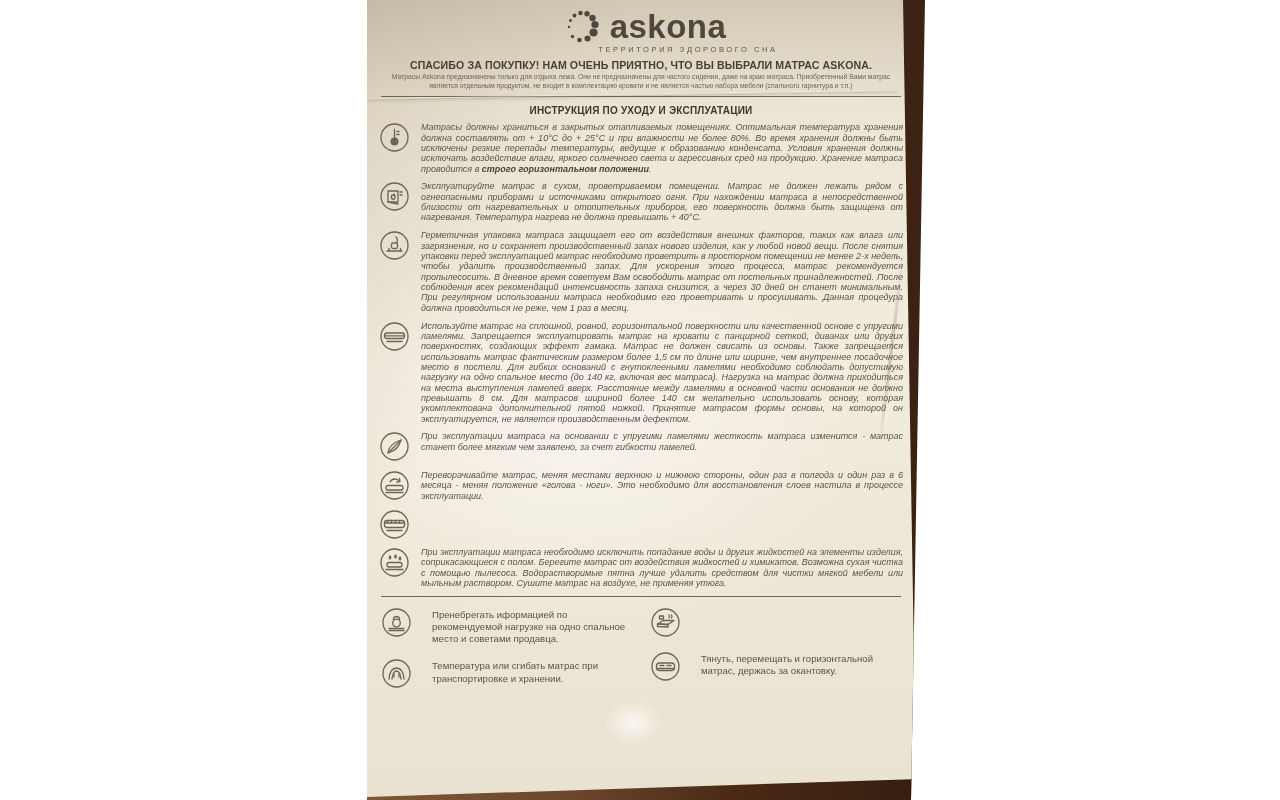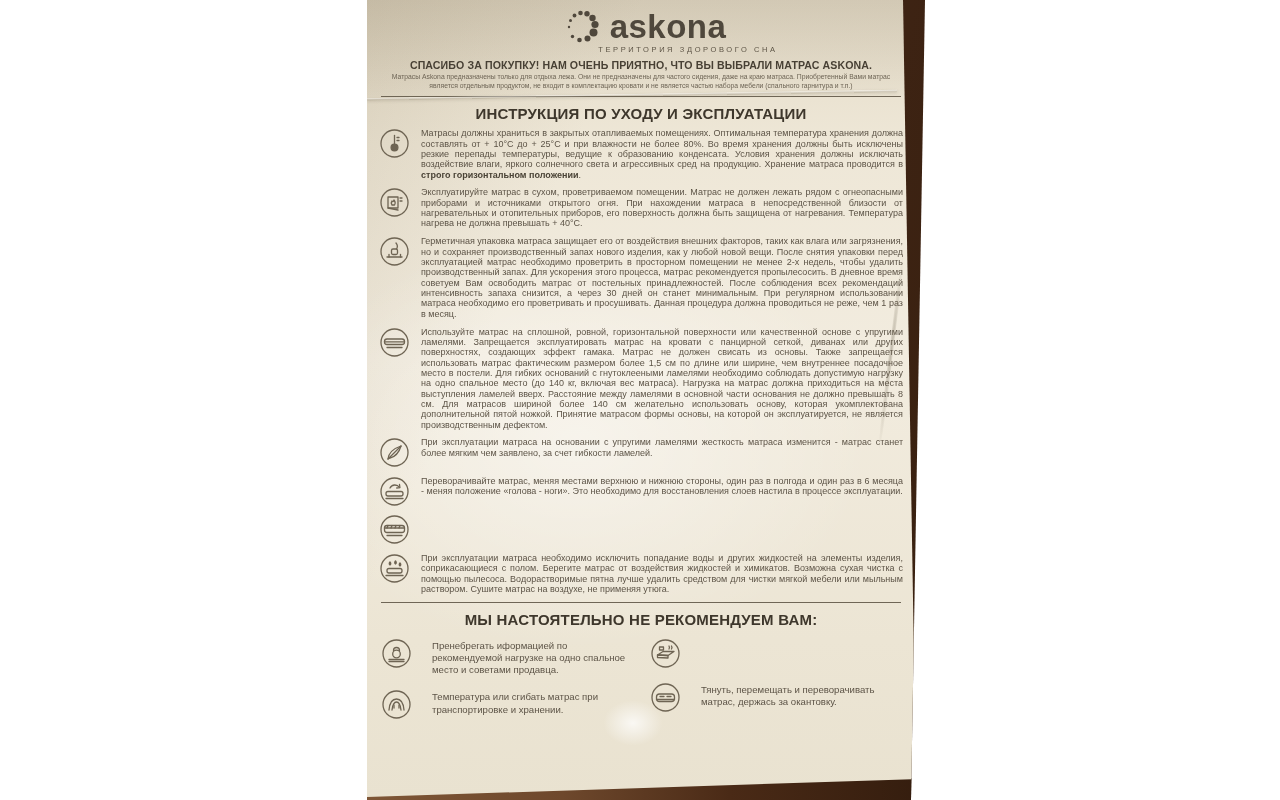--- a/index.html
+++ b/index.html
@@ -35,25 +35,25 @@
   
   .logo-row { display:flex; justify-content:center; align-items:center; gap:8px; margin-left:6px; }
   .logo-dots { width:40px; height:40px; }
   .logo-word { font-size:33px; font-weight:700; letter-spacing:0.5px; color:#4a4339; line-height:34px; }
   .tagline { text-align:center; font-size:7.5px; letter-spacing:2.6px; color:#5a5244; margin:-2px 0 5px 94px; }
   .thanks { text-align:center; font-size:10.6px; font-weight:700; color:#443d32; letter-spacing:0.1px; }
   .disclaimer { text-align:center; font-size:6.8px; line-height:8.6px; color:#6d6455; margin:2px auto 0; width:506px; }
   .rule { border:none; border-top:1.5px solid #6f6656; margin:6px 2px 0 2px; }
 
   
-  .sec-title { text-align:center; font-size:15px; font-weight:700; color:#3e372c; margin:8px 0 6px 0; letter-spacing:0.2px; }
+  .sec-title { text-align:center; font-size:10px; font-weight:700; color:#3e372c; margin:8px 0 6px 0; letter-spacing:0.2px; }
   .care-row { display:flex; gap:11px; margin-bottom:7.5px; align-items:flex-start; }
   .icn { flex:0 0 31px; width:31px; height:31px; }
   .icn svg { width:31px; height:31px; stroke:#6e6453; fill:none; stroke-width:1.3; stroke-linecap:round; stroke-linejoin:round; }
-  .care-text { font-size:9px; line-height:10.35px; text-align:justify; color:#5c5346; }
+  .care-text { font-size:9px; line-height:10.35px; text-align:justify; color:#5c5346;font-style:italic; }
   .care-text .bld { font-weight:700; color:#4a4336; }
 
   
   .avoid-grid { display:flex; gap:18px; margin-top:10px; padding:0 2px; }
   .avoid-col { flex:1; display:flex; flex-direction:column; gap:13px; }
   .avoid-row { display:flex; gap:20px; align-items:flex-start; }
   .avoid-text { font-size:9.6px; line-height:12.2px; color:#5c5346; padding-top:2px; }
 </style>
 </head>
 <body>
@@ -190,21 +190,20 @@
               <path d="M21 10 q1.5 2 0 3 q-1.5-1 0-3z" fill="#6e6453"></path>
               <rect x="8" y="15.5" width="15" height="4.5" rx="2"></rect>
               <line x1="7" y1="22.5" x2="24" y2="22.5"></line>
             </svg>
         </span>
         <p class="care-text"><span>При эксплуатации матраса необходимо исключить попадание воды и других жидкостей на элементы изделия, соприкасающиеся с полом. Берегите матрас от воздействия жидкостей и химикатов. Возможна сухая чистка с помощью пылесоса. Водорастворимые пятна лучше удалить средством для чистки мягкой мебели или мыльным раствором. Сушите матрас на воздухе, не применяя утюга.</span></p>
       </div>
 
       <hr class="rule">
 
-      <div class="sec-title">МЫ НАСТОЯТЕЛЬНО НЕ РЕКОМЕНДУЕМ ВАМ:</div>
 
       <div class="avoid-grid">
         <div class="avoid-col">
 
           <div class="avoid-row">
             <span class="icn">
               <svg viewBox="0 0 31 31">
                   <circle cx="15.5" cy="15.5" r="13.5"></circle>
                   <path d="M12.5 12.5 a3 3 0 0 1 6 0"></path>
                   <circle cx="15.5" cy="16" r="3.8"></circle>
@@ -247,21 +246,21 @@
 
           <div class="avoid-row">
             <span class="icn">
               <svg viewBox="0 0 31 31">
                   <circle cx="15.5" cy="15.5" r="13.5"></circle>
                   <rect x="6.5" y="12" width="18" height="7.5" rx="3"></rect>
                   <line x1="6.5" y1="17.5" x2="24.5" y2="17.5"></line>
                   <path d="M10 14.5 h4 M17 14.5 h4"></path>
                 </svg>
             </span>
-            <p class="avoid-text"><span>Тянуть, перемещать и переворачивать матрас, держась за окантовку.</span></p>
+            <p class="avoid-text"><span>Тянуть, перемещать и горизонтальной матрас, держась за окантовку.</span></p>
           </div>
 
         </div>
       </div>
 
     </div>
 
     <div class="shade-top"></div>
     <div class="crease"></div>
     <div class="wrinkle"></div>

